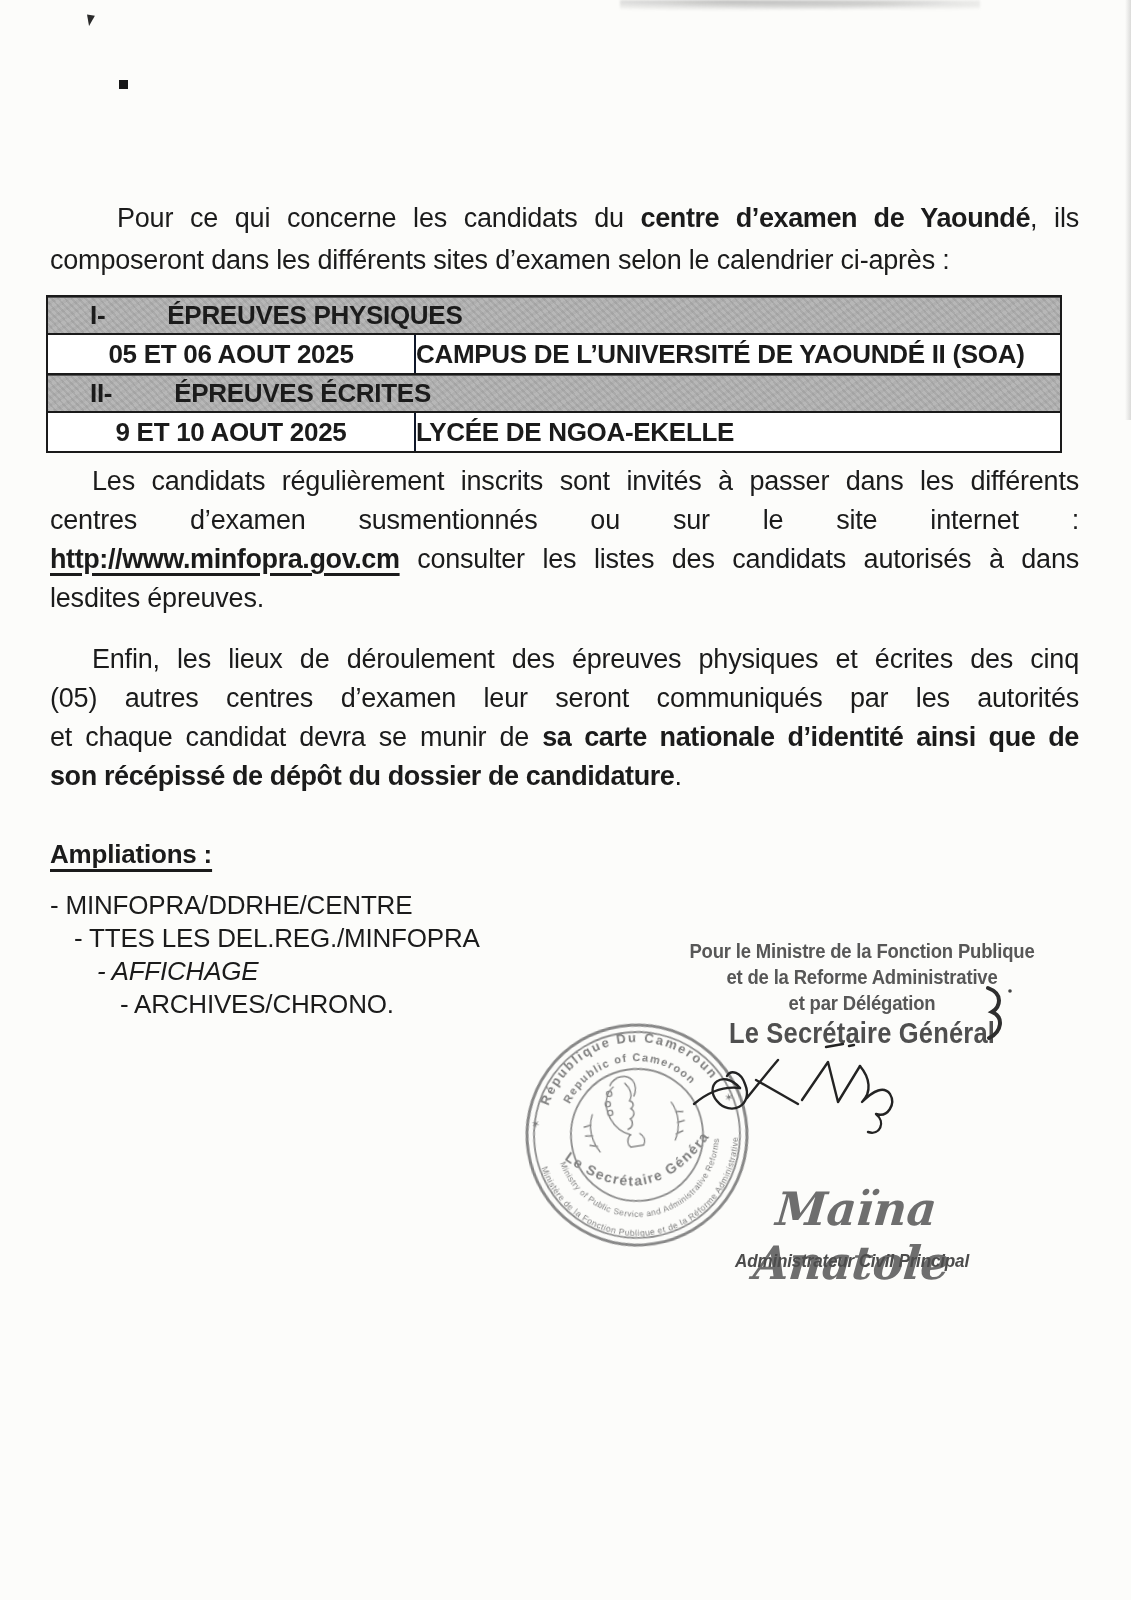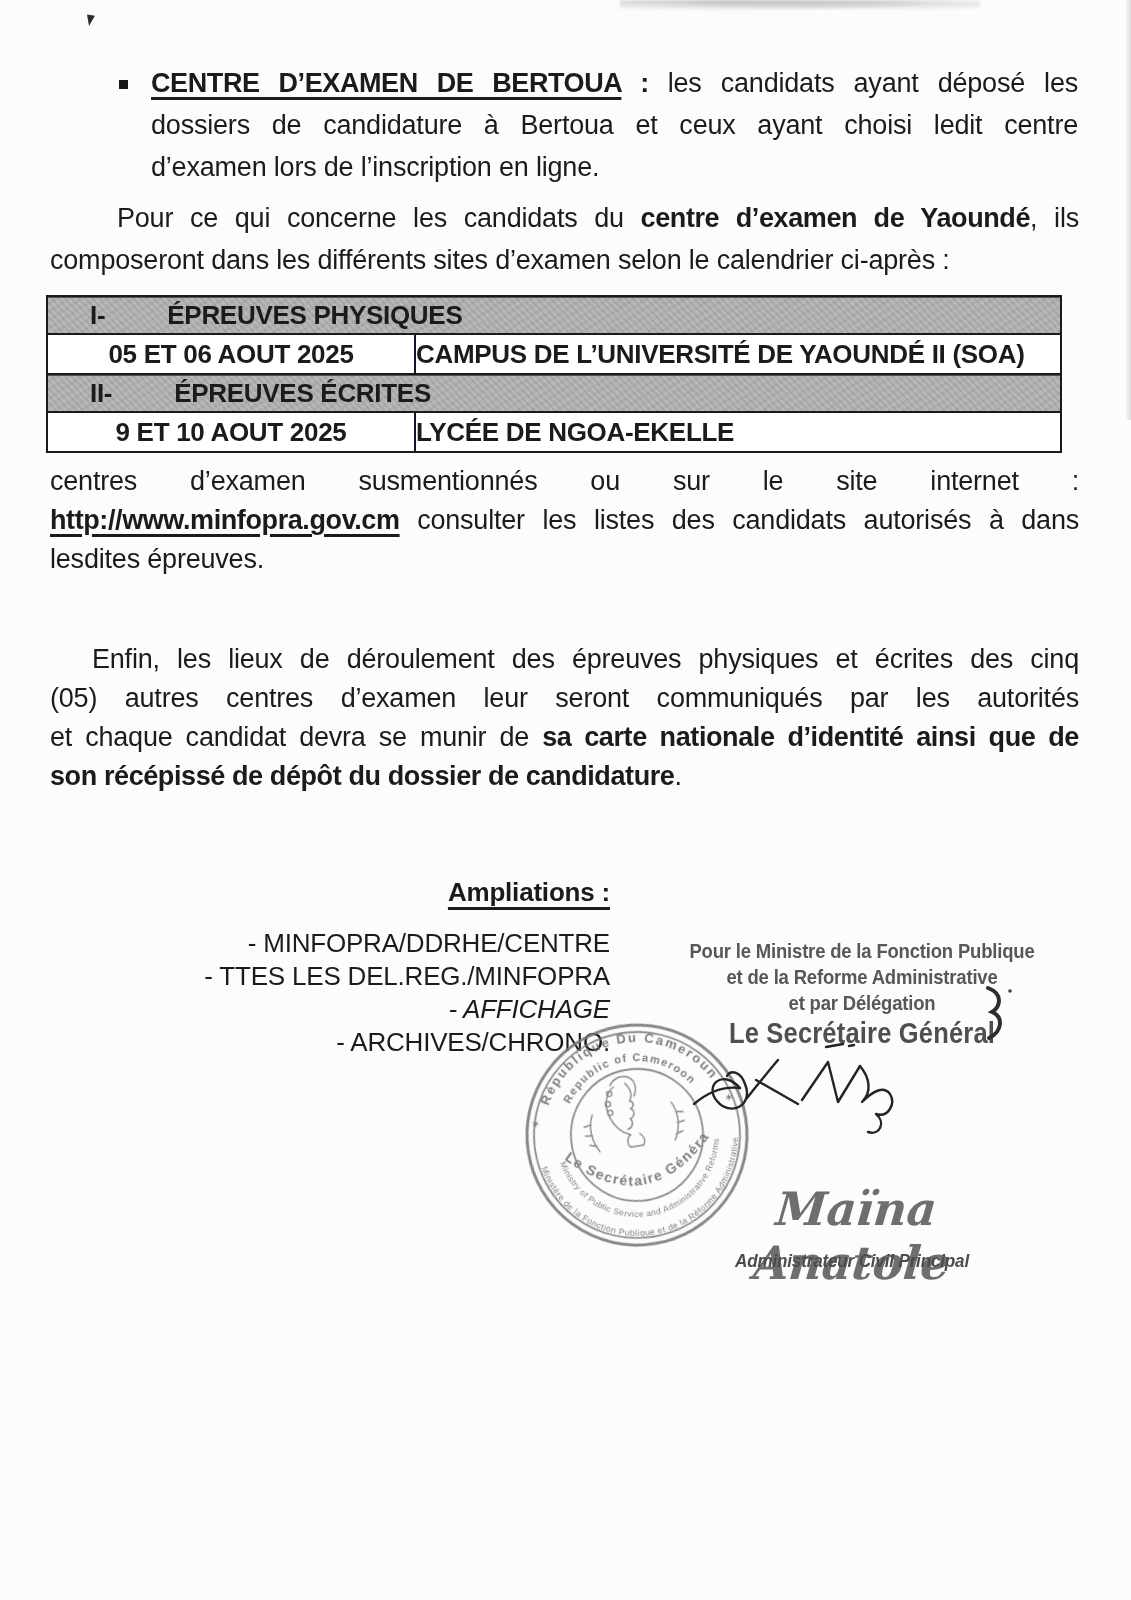--- a/index.html
+++ b/index.html
@@ -48,21 +48,21 @@
   .tdata:last-child{border-bottom:none;}
   .tcell-date{width:366px;text-align:center;border-right:2px solid #0f172a;align-self:stretch;display:flex;align-items:center;justify-content:center;}
   .tcell-place{flex:1;}
 
   #para-inscrits{left:50px;top:462px;width:1029px;line-height:39px;}
   #para-inscrits .ind{padding-left:42px;}
   #para-enfin{left:50px;top:640px;width:1029px;line-height:39px;}
   #para-enfin .ind{padding-left:42px;}
   .url{font-weight:700;text-decoration:underline;text-underline-offset:5px;text-decoration-thickness:2.5px;letter-spacing:-0.4px;}
 
-  #ampliations{left:50px;top:871px;width:560px;font-size:26px;text-align:right;}
+  #ampliations{left:50px;top:833px;width:560px;font-size:26px;}
   .amp-title{font-weight:700;text-decoration:underline;text-underline-offset:6px;text-decoration-thickness:2.5px;margin-bottom:14px;}
   .amp-item{line-height:33px;}
   .amp-item:nth-of-type(2){margin-left:0px;}
   .amp-item:nth-of-type(3){margin-left:24px;}
   .amp-item:nth-of-type(4){margin-left:47px;font-style:italic;}
   .amp-item:nth-of-type(5){margin-left:70px;}
 
   
   .sig-head{position:absolute;left:652px;top:938px;width:420px;text-align:center;
     color:#575757;font-weight:700;font-size:21px;line-height:26px;
@@ -88,25 +88,20 @@
 </head>
 <body>
 
 <div class="page">
 
   <div class="smudge-top"></div>
   <div class="cursor-mark"></div>
   <div class="edge-right"></div>
 
   <span class="bullet-sq"></span>
-  <div class="blk" id="bullet-block">
-    <div class="ln j"><span class="bu">CENTRE D’EXAMEN DE BERTOUA</span><span class="b"> : </span><span>les candidats ayant déposé les</span></div>
-    <div class="ln j">dossiers de candidature à Bertoua et ceux ayant choisi ledit centre</div>
-    <div class="ln">d’examen lors de l’inscription en ligne.</div>
-  </div>
 
   <div class="blk" id="para-yaounde">
     <div class="ln j ind"><span>Pour ce qui concerne les candidats du </span><span class="b">centre d’examen de Yaoundé</span><span>, ils</span></div>
     <div class="ln">composeront dans les différents sites d’examen selon le calendrier ci-après :</div>
   </div>
 
   <div class="xtable">
     <div class="trow thead">
       <span class="tnum">I-</span>
       <span class="ttitle">ÉPREUVES PHYSIQUES</span>
@@ -119,20 +114,21 @@
       <span class="tnum">II-</span>
       <span class="ttitle">ÉPREUVES ÉCRITES</span>
     </div>
     <div class="trow tdata">
       <div class="tcell-date">9 ET 10 AOUT 2025</div>
       <div class="tcell-place">LYCÉE DE NGOA-EKELLE</div>
     </div>
   </div>
 
   <div class="blk" id="para-inscrits">
+    <div class="ln j ind">Les candidats régulièrement inscrits sont invités à passer dans les différents</div>
     <div class="ln j">centres d’examen susmentionnés ou sur le site internet :</div>
     <div class="ln j"><span class="url">http://www.minfopra.gov.cm</span><span> consulter les listes des candidats autorisés à dans</span></div>
     <div class="ln">lesdites épreuves.</div>
   </div>
 
   <div class="blk" id="para-enfin">
     <div class="ln j ind">Enfin, les lieux de déroulement des épreuves physiques et écrites des cinq</div>
     <div class="ln j">(05) autres centres d’examen leur seront communiqués par les autorités</div>
     <div class="ln j"><span>et chaque candidat devra se munir de </span><span class="b">sa carte nationale d’identité ainsi que de</span></div>
     <div class="ln"><span class="b">son récépissé de dépôt du dossier de candidature</span><span>.</span></div>

